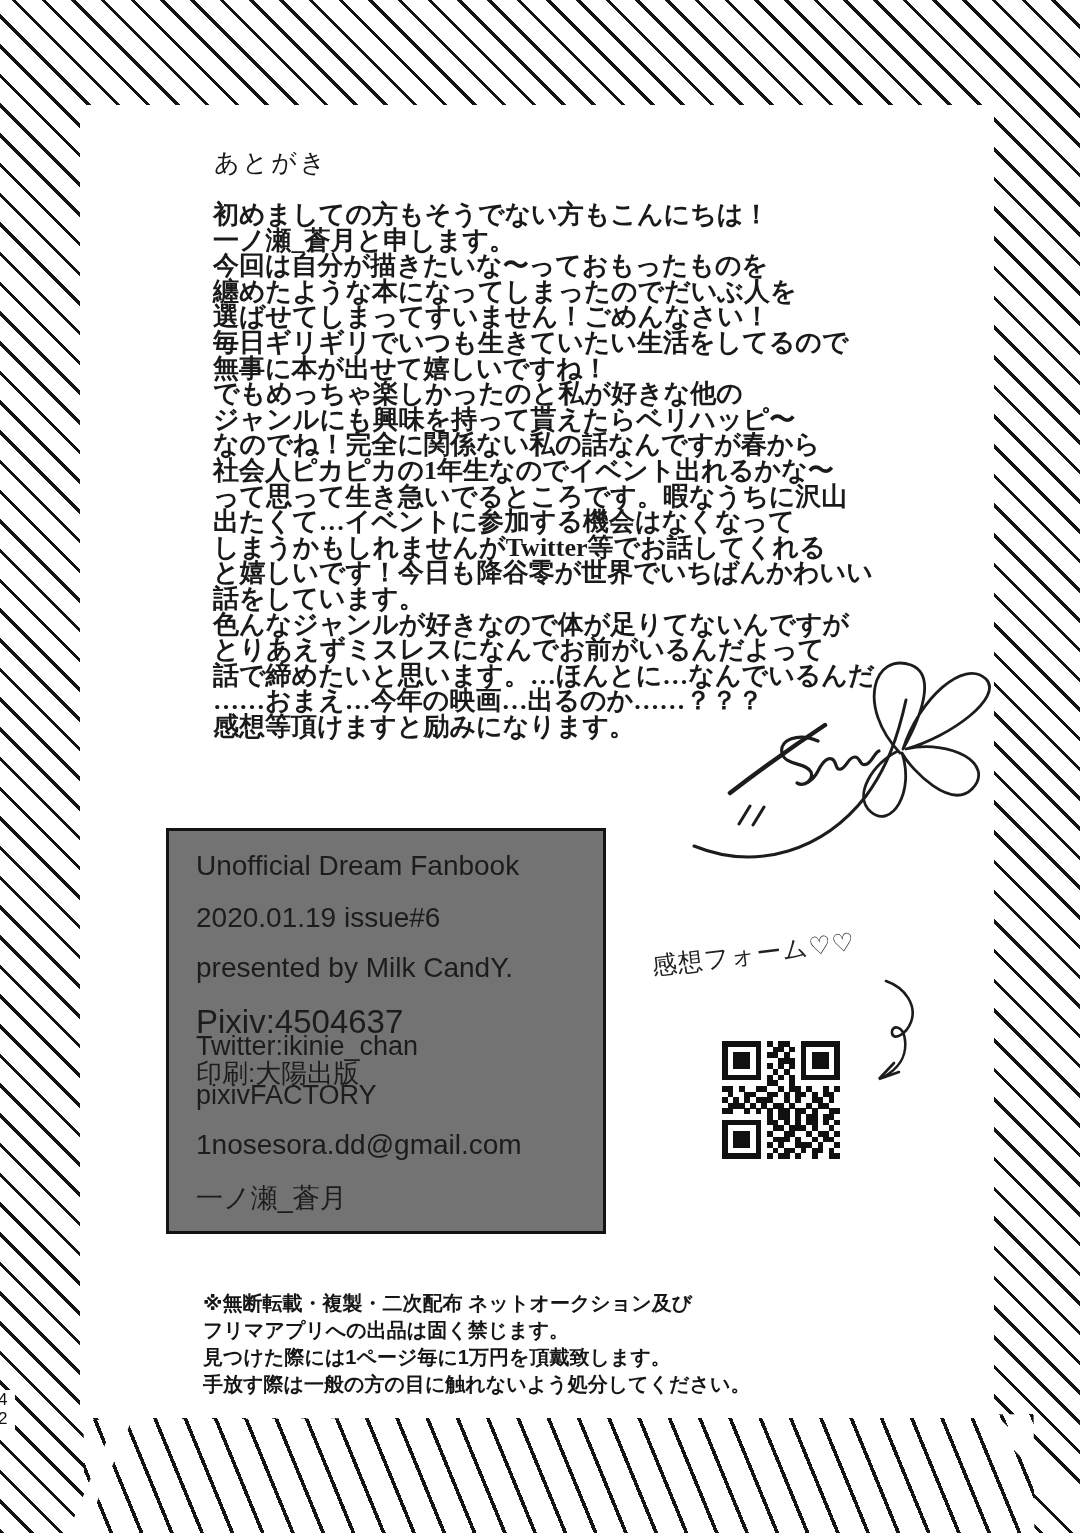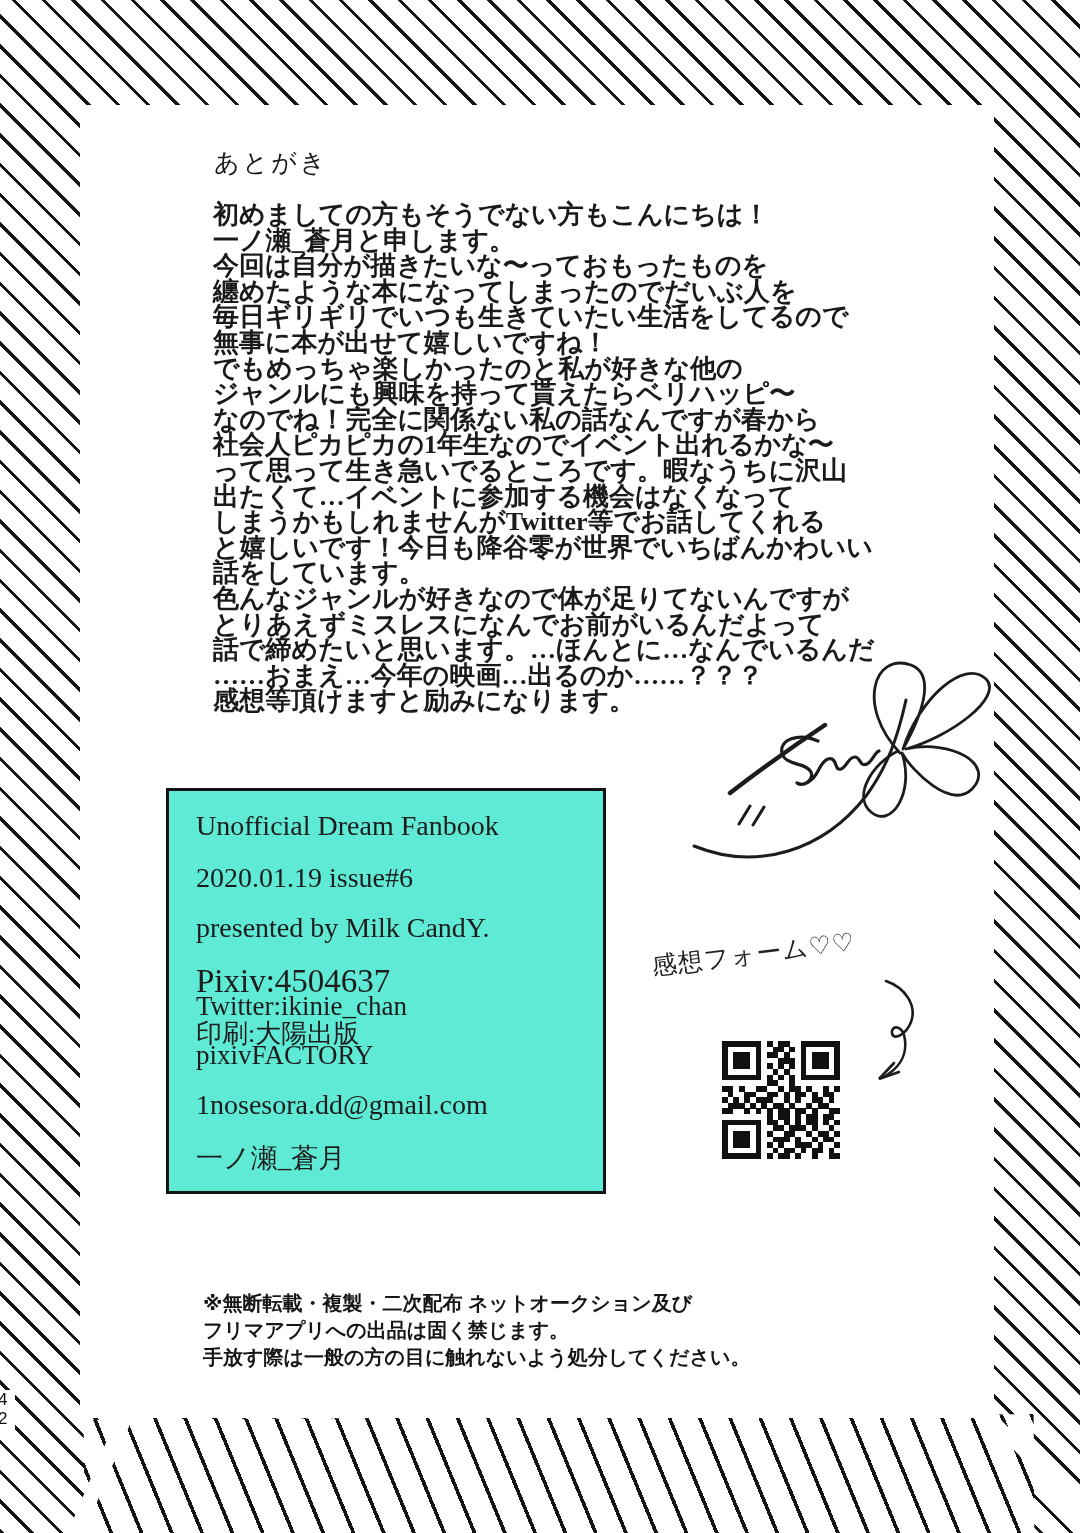--- a/index.html
+++ b/index.html
@@ -36,22 +36,22 @@
     font-family:"Liberation Serif","DejaVu Serif",serif;
     font-size:25px; font-weight:normal; letter-spacing:3px; color:#191919;
   }
   .body-text{
     position:absolute; left:213px; top:202px; width:700px;
     font-family:"Liberation Serif","DejaVu Serif",serif;
     font-size:26px; line-height:25.6px; white-space:nowrap; color:#1a1a1a;font-weight:bold;
   }
   
   .colophon-box{
-    position:absolute; left:166px; top:788px; width:440px; height:406px;
-    border:3px solid #131313; box-sizing:border-box; background:#5eead4;font-family:Liberation Serif, serif;
+    position:absolute; left:166px; top:828px; width:440px; height:406px;
+    border:3px solid #131313; box-sizing:border-box; background:#737373;
   }
   .cl{position:absolute; left:27px; white-space:nowrap; color:#1c1c1c;}
   .cl-title   {top:19px;  font-size:28px;}
   .cl-issue   {top:71px;  font-size:28px;}
   .cl-pres    {top:121px; font-size:28px;}
   .cl-pixiv   {top:172px; font-size:33px;}
   .cl-twitter {top:200px; font-size:27px;}
   .cl-printer {top:225px; font-size:26px;}
   .cl-factory {top:249px; font-size:27px;}
   .cl-email   {top:298px; font-size:28px;}
@@ -85,20 +85,21 @@
 
   <div class="page-num">42</div>
 
   <h1 class="heading">あとがき</h1>
 
   <div class="body-text">
       <div>初めましての方もそうでない方もこんにちは！</div>
       <div>一ノ瀬_蒼月と申します。</div>
       <div>今回は自分が描きたいな〜っておもったものを</div>
       <div>纏めたような本になってしまったのでだいぶ人を</div>
+      <div>選ばせてしまってすいません！ごめんなさい！</div>
       <div>毎日ギリギリでいつも生きていたい生活をしてるので</div>
       <div>無事に本が出せて嬉しいですね！</div>
       <div>でもめっちゃ楽しかったのと私が好きな他の</div>
       <div>ジャンルにも興味を持って貰えたらベリハッピ〜</div>
       <div>なのでね！完全に関係ない私の話なんですが春から</div>
       <div>社会人ピカピカの1年生なのでイベント出れるかな〜</div>
       <div>って思って生き急いでるところです。暇なうちに沢山</div>
       <div>出たくて…イベントに参加する機会はなくなって</div>
       <div>しまうかもしれませんがTwitter等でお話してくれる</div>
       <div>と嬉しいです！今日も降谷零が世界でいちばんかわいい</div>
@@ -376,16 +377,17 @@
       <path stroke-width="4.5" d="M 730 793 C 760 770, 798 743, 825 725"></path>
       <path stroke-width="3.2" d="M 818 741 C 798 732, 779 740, 782 753 C 785 766, 806 762, 811 772 C 814 780, 804 787, 797 783 C 803 787, 813 781, 818 771 C 822 763, 827 757, 832 759 C 837 761, 835 771, 841 769 C 847 767, 848 757, 855 757 C 861 757, 859 767, 867 764 C 873 761, 874 753, 879 751"></path>
       <path stroke-width="2.8" d="M 900 753 C 856 706, 874 652, 911 665 C 937 675, 921 717, 903 749 C 919 699, 964 658, 986 679 C 1004 697, 950 737, 906 749 C 951 739, 996 764, 972 789 C 951 810, 912 771, 902 753 C 915 793, 891 829, 871 812 C 852 796, 873 763, 898 751"></path>
       <path stroke-width="3" d="M 739 824 L 750 806 M 753 825 L 764 807"></path>
     </g>
   </svg>
 
   <div class="warning">
       <div>※無断転載・複製・二次配布 ネットオークション及び</div>
       <div>フリマアプリへの出品は固く禁じます。</div>
+      <div>見つけた際には1ページ毎に1万円を頂戴致します。</div>
       <div>手放す際は一般の方の目に触れないよう処分してください。</div>
     </div>
 
 </div>
 
 </body></html>

